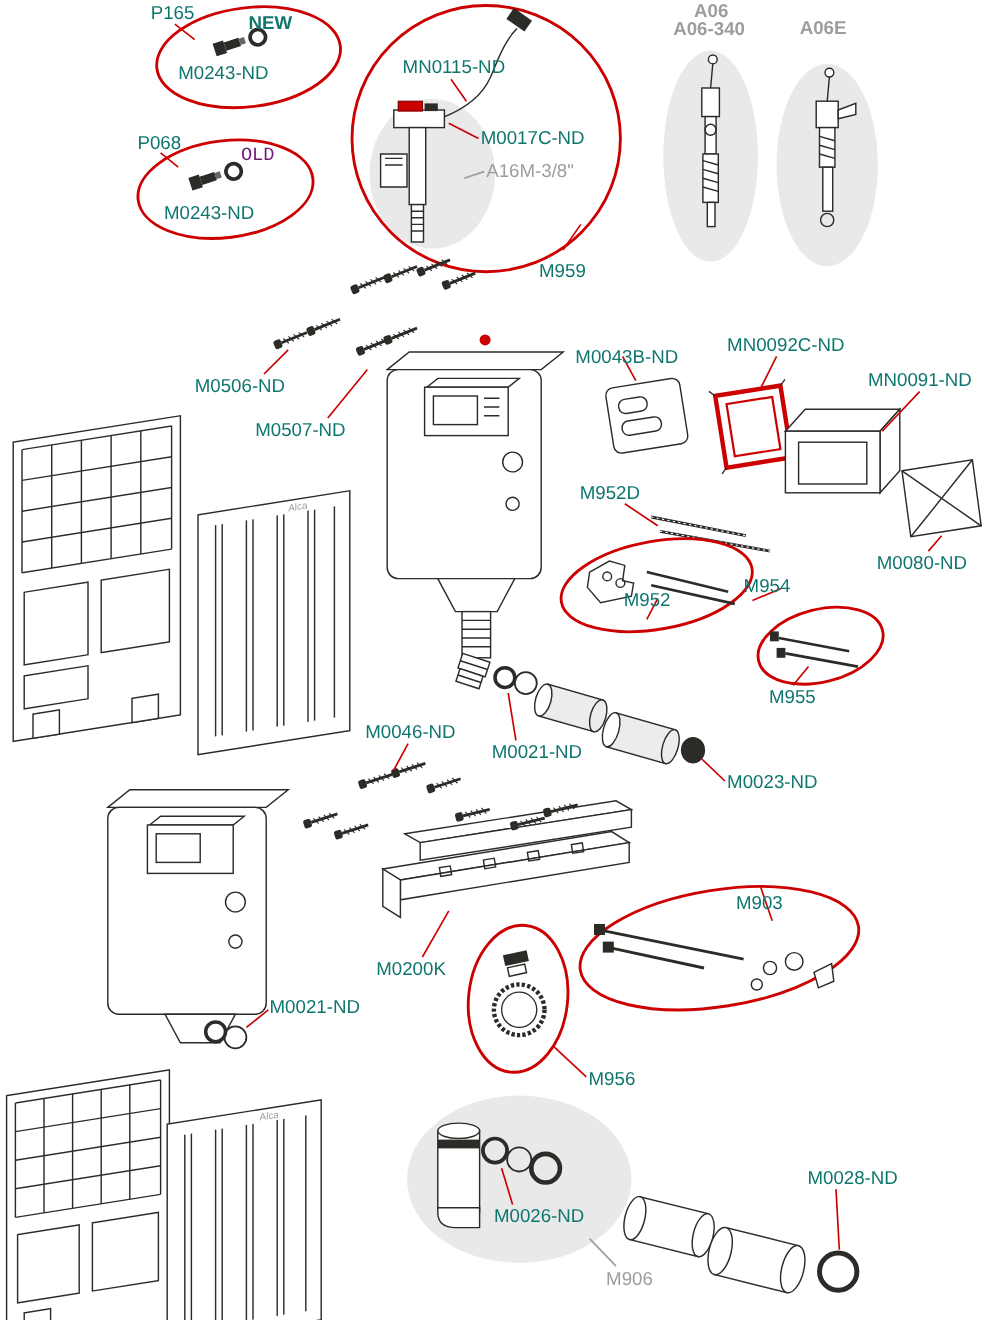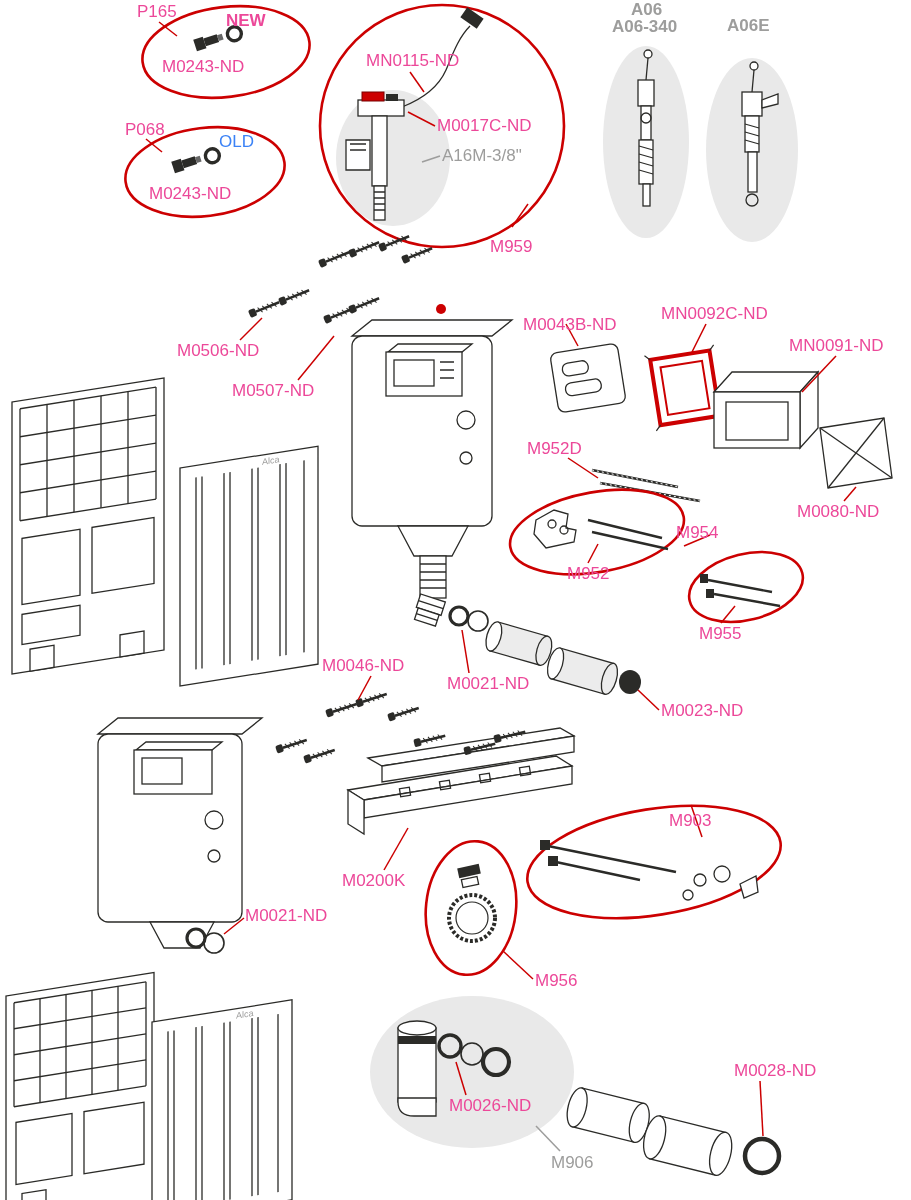--- a/index.html
+++ b/index.html
@@ -1,22 +1,22 @@
 <!DOCTYPE html>
 <html><head>
 <meta charset="utf-8">
 <style>
   html,body{margin:0;padding:0;background:#fff;}
   #stage{position:relative;width:911px;height:1200px;background:#fff;overflow:hidden;
          font-family:"Liberation Sans",sans-serif;}
   #art{position:absolute;left:0;top:0;}
-  .lbl{position:absolute;font-size:17px;line-height:1.05;color:#ec4899;white-space:nowrap;
+  .lbl{position:absolute;font-size:17px;line-height:1.05;color:#0f766e;white-space:nowrap;
        font-family:"Liberation Sans",sans-serif;}
   .lbl.gray{color:#9d9d9c;}
-  .lbl.black{color:#3b82f6;}
+  .lbl.black{color:#701a75;font-family:Liberation Mono, monospace;}
   .lbl.bold{font-weight:bold;}
   svg .ln{stroke:#2b2b28;fill:none;stroke-width:1.3;}
   svg .fw{stroke:#2b2b28;fill:#fff;stroke-width:1.3;}
   svg .dk{fill:#2b2b28;stroke:none;}
   svg .ge{fill:#e9e9e9;stroke:none;}
   svg .red-o{stroke:#cc0001;fill:none;stroke-width:2.6;}
   svg .red-l{stroke:#cc0001;stroke-width:1.5;}
   svg .gray-l{stroke:#9d9d9c;stroke-width:1.5;}
   svg text{font-family:"Liberation Sans",sans-serif;}
 </style>
@@ -356,24 +356,24 @@
 <div class="lbl gray bold" style="left:631px;top:1px">A06</div>
 <div class="lbl gray bold" style="left:612px;top:18px">A06-340</div>
 <div class="lbl gray bold" style="left:727px;top:17px">A06E</div>
 <div class="lbl" style="left:177px;top:342px">M0506-ND</div>
 <div class="lbl" style="left:232px;top:382px">M0507-ND</div>
 <div class="lbl" style="left:523px;top:316px">M0043B-ND</div>
 <div class="lbl" style="left:661px;top:305px">MN0092C-ND</div>
 <div class="lbl" style="left:789px;top:337px">MN0091-ND</div>
 <div class="lbl" style="left:797px;top:503px">M0080-ND</div>
 <div class="lbl" style="left:527px;top:440px">M952D</div>
-<div class="lbl" style="left:567px;top:565px">M952</div>
+<div class="lbl" style="left:567px;top:537px">M952</div>
 <div class="lbl" style="left:676px;top:524px">M954</div>
 <div class="lbl" style="left:699px;top:625px">M955</div>
-<div class="lbl" style="left:322px;top:657px">M0046-ND</div>
+<div class="lbl" style="left:332px;top:657px">M0046-ND</div>
 <div class="lbl" style="left:447px;top:675px">M0021-ND</div>
 <div class="lbl" style="left:661px;top:702px">M0023-ND</div>
 <div class="lbl" style="left:342px;top:872px">M0200K</div>
 <div class="lbl" style="left:245px;top:907px">M0021-ND</div>
 <div class="lbl" style="left:669px;top:812px">M903</div>
 <div class="lbl" style="left:535px;top:972px">M956</div>
 <div class="lbl" style="left:449px;top:1097px">M0026-ND</div>
 <div class="lbl gray" style="left:551px;top:1154px">M906</div>
 <div class="lbl" style="left:734px;top:1062px">M0028-ND</div>
 

